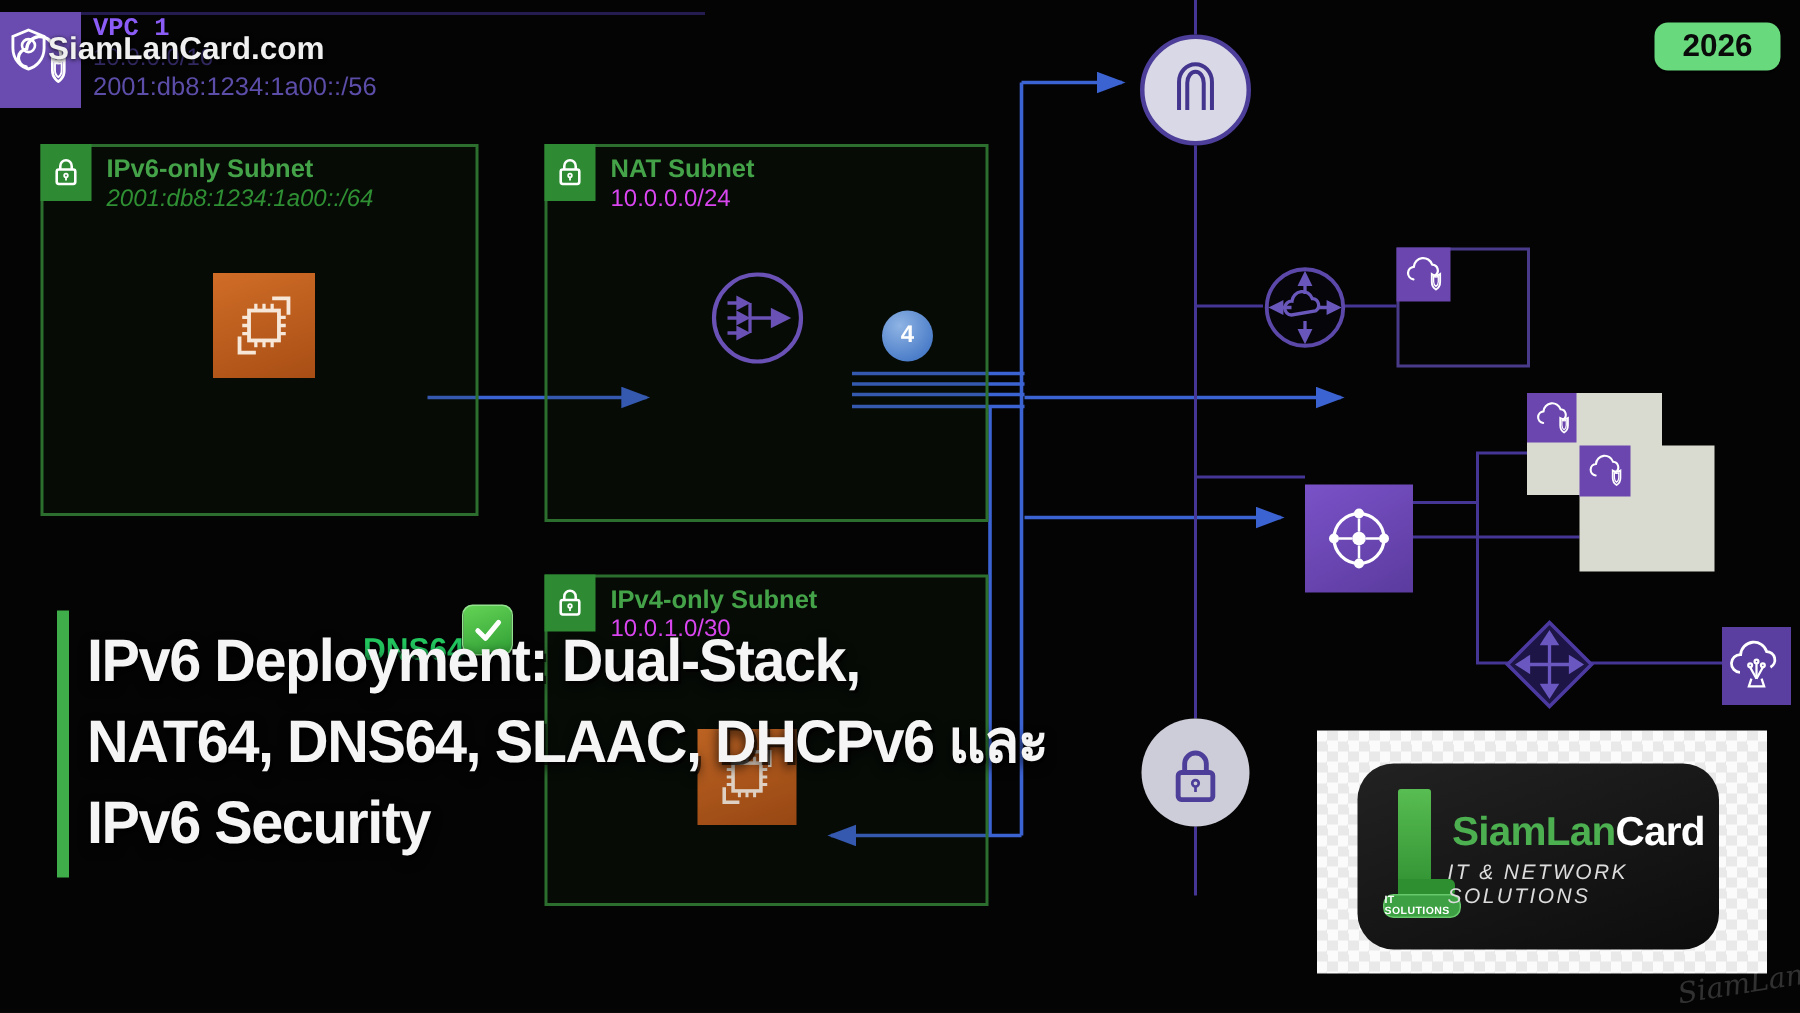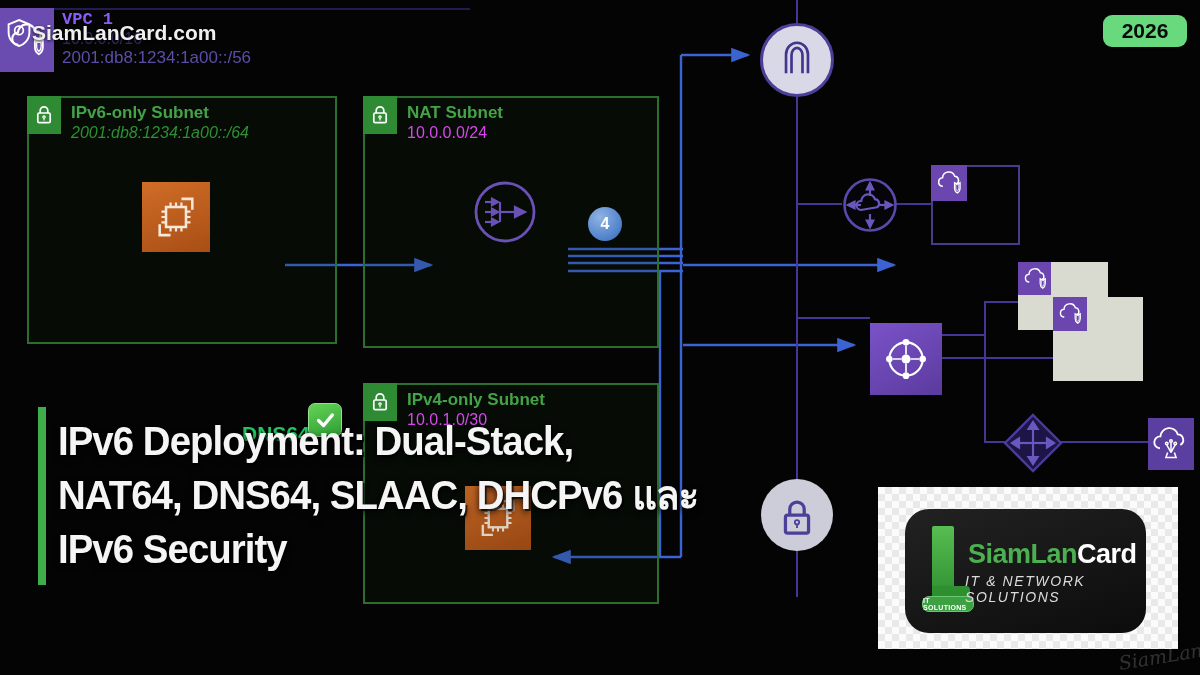--- a/index.html
+++ b/index.html
@@ -155,21 +155,21 @@
   <div class="abs vpc-cidr6">2001:db8:1234:1a00::/56</div>
 
   <div class="abs watermark">
     <svg width="26" height="30" viewBox="0 0 30 34">
       <path d="M15 2 L27 7 v9 c0 9-6.5 14.5-12 16 C9.5 30.5 3 25 3 16 V7 z" fill="none" stroke="#fff" stroke-width="2.2"></path>
       <circle cx="15" cy="14" r="5" fill="none" stroke="#fff" stroke-width="2"></circle>
     </svg>
     <span>SiamLanCard.com</span>
   </div>
 
-  <div class="abs subnet" style="left:27px;top:96px;width:288px;height:244px;padding-left:18px;">
+  <div class="abs subnet" style="left:27px;top:96px;width:288px;height:244px;">
     <div class="lockbox">
       <svg width="24" height="24">
           <use href="#ic-lock"></use>
         </svg>
     </div>
     <div class="sn-name">IPv6-only Subnet</div>
     <div class="sn-cidr cidr-green">2001:db8:1234:1a00::/64</div>
     <div class="dns64">DNS64</div>
     <div class="checkbadge">
       <svg width="24" height="24" viewBox="0 0 26 26">

